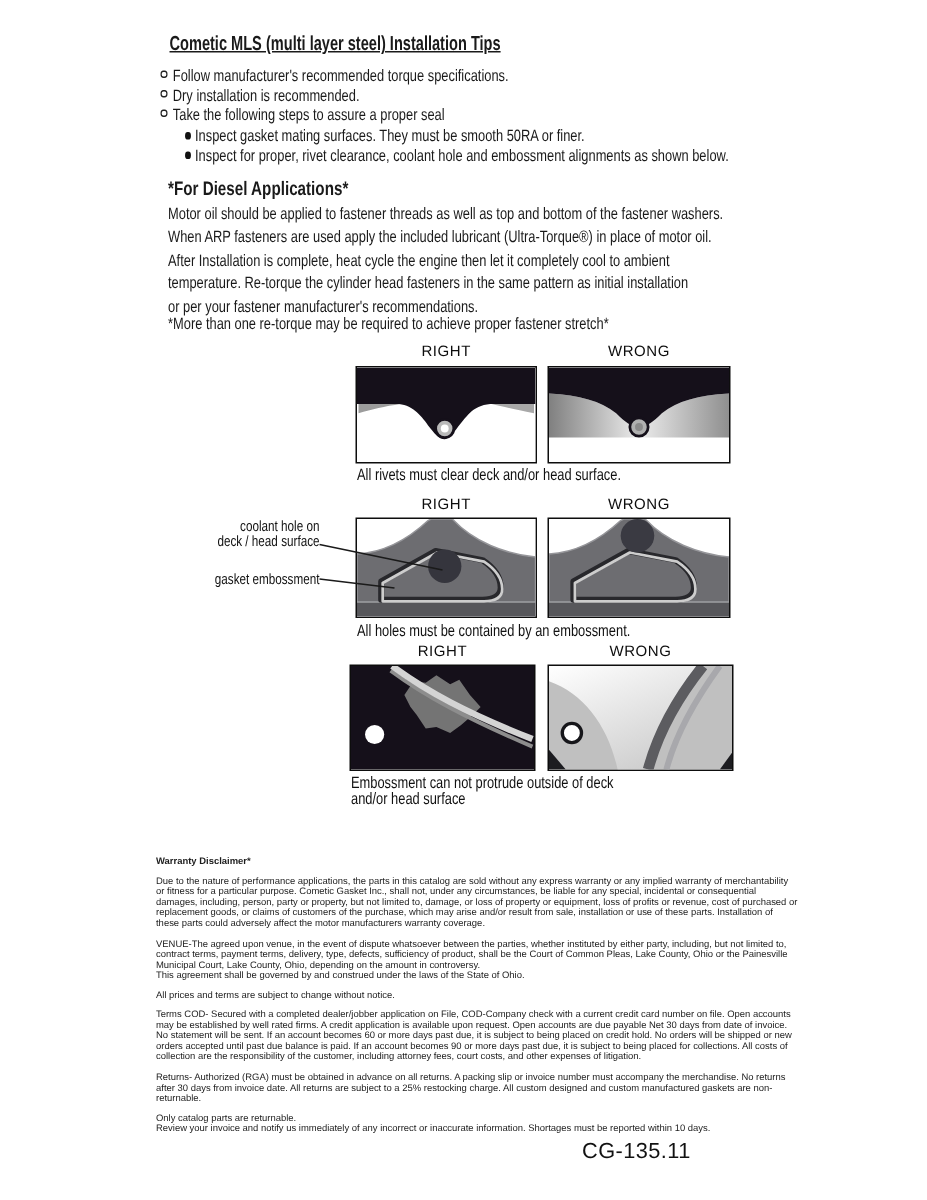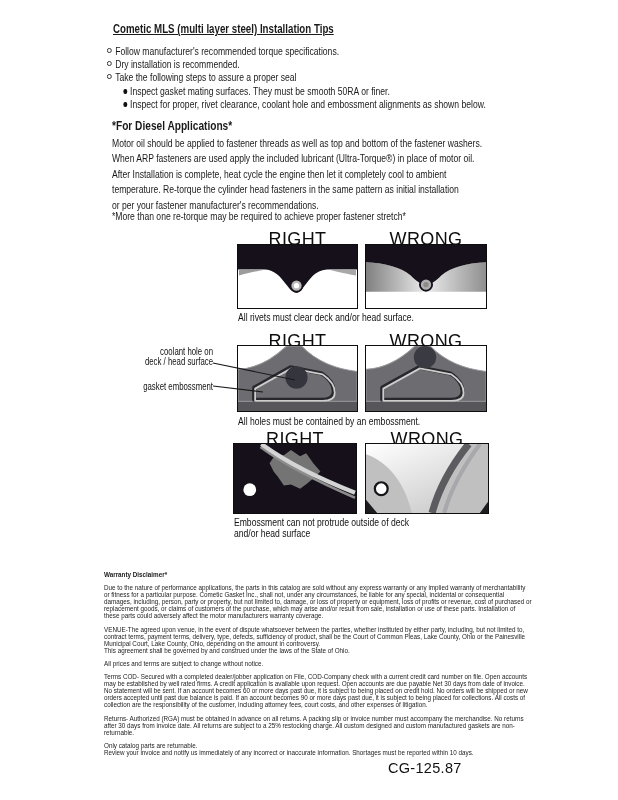--- a/index.html
+++ b/index.html
@@ -23,21 +23,21 @@
   .para{position:absolute;left:112px;margin:0;font-size:11px;line-height:15.3px;}
   .para div{white-space:nowrap;}
   #para1{top:136px}
   #para2{top:167px}
   #note{top:209px;white-space:nowrap;}
 
   .row{position:absolute;}
   #row1{left:237px;top:229px;width:252px;height:100px;}
   #row2{left:237px;top:331px;width:252px;height:100px;}
   #row3{left:233px;top:429px;width:260px;height:115px;}
-  .lbl{position:absolute;top:0;text-align:center;font-size:18px;letter-spacing:0.4px;color:#0d0d0d;}
+  .lbl{position:absolute;top:0;text-align:center;font-size:10px;letter-spacing:0.4px;color:#0d0d0d;}
   #row1 .lbl.l,#row2 .lbl.l{left:0;width:121px}
   #row1 .lbl.r,#row2 .lbl.r{left:128px;width:122px}
   #row3 .lbl.l{left:0;width:124px}
   #row3 .lbl.r{left:132px;width:124px}
   .box{position:absolute;border:1.6px solid #0d0d0d;background:#fff;box-sizing:border-box;}
   #row1 .box{top:15px;height:65px}
   #row2 .box{top:14px;height:67px}
   #row3 .box{top:14px;height:71px}
   #row1 .box.l,#row2 .box.l{left:0;width:121px}
   #row1 .box.r,#row2 .box.r{left:128px;width:122px}
@@ -200,15 +200,15 @@
     <p>Due to the nature of performance applications, the parts in this catalog are sold without any express warranty or any implied warranty of merchantability or fitness for a particular purpose.  Cometic Gasket Inc., shall not, under any circumstances, be liable for any special, incidental or consequential damages, including, person, party or property, but not limited to, damage, or loss of property or equipment, loss of profits or revenue, cost of purchased or replacement goods, or claims of customers of the purchase, which may arise and/or result from sale, installation or use of these parts.  Installation of these parts could adversely affect the motor manufacturers warranty coverage.</p>
     <p class="tight">VENUE-The agreed upon venue, in the event of dispute whatsoever between the parties, whether instituted by either party, including, but not limited to, contract terms, payment terms, delivery, type, defects, sufficiency of product, shall be the Court of Common Pleas, Lake County, Ohio or the Painesville Municipal Court, Lake County, Ohio, depending on the amount in controversy.</p>
     <p>This agreement shall be governed by and construed under the laws of the State of Ohio.</p>
     <p>All prices and terms are subject to change without notice.</p>
     <p>Terms COD- Secured with a completed dealer/jobber application on File, COD-Company check with a current credit card number on file.  Open accounts may be established by well rated firms.  A credit application is available upon request.  Open accounts are due payable Net 30 days from date of invoice.  No statement will be sent.  If an account becomes 60 or more days past due, it is subject to being placed on credit hold.  No orders will be shipped or new orders accepted until past due balance is paid.  If an account becomes 90 or more days past due, it is subject to being placed for collections.  All costs of collection are the responsibility of the customer, including attorney fees, court costs, and other expenses of litigation.</p>
     <p>Returns- Authorized (RGA) must be obtained in advance on all returns.  A packing slip or invoice number must accompany the merchandise.  No returns after 30 days from invoice date.  All returns are subject to a 25% restocking charge.  All custom designed and custom manufactured gaskets are non-returnable.</p>
     <p class="tight">Only catalog parts are returnable.</p>
     <p>Review your invoice and notify us immediately of any incorrect or inaccurate information.  Shortages must be reported within 10 days.</p>
   </div>
 
-  <div class="pagenum">CG-125.87</div>
+  <div class="pagenum">CG-135.11</div>
 
 </div>
 
 </body></html>

